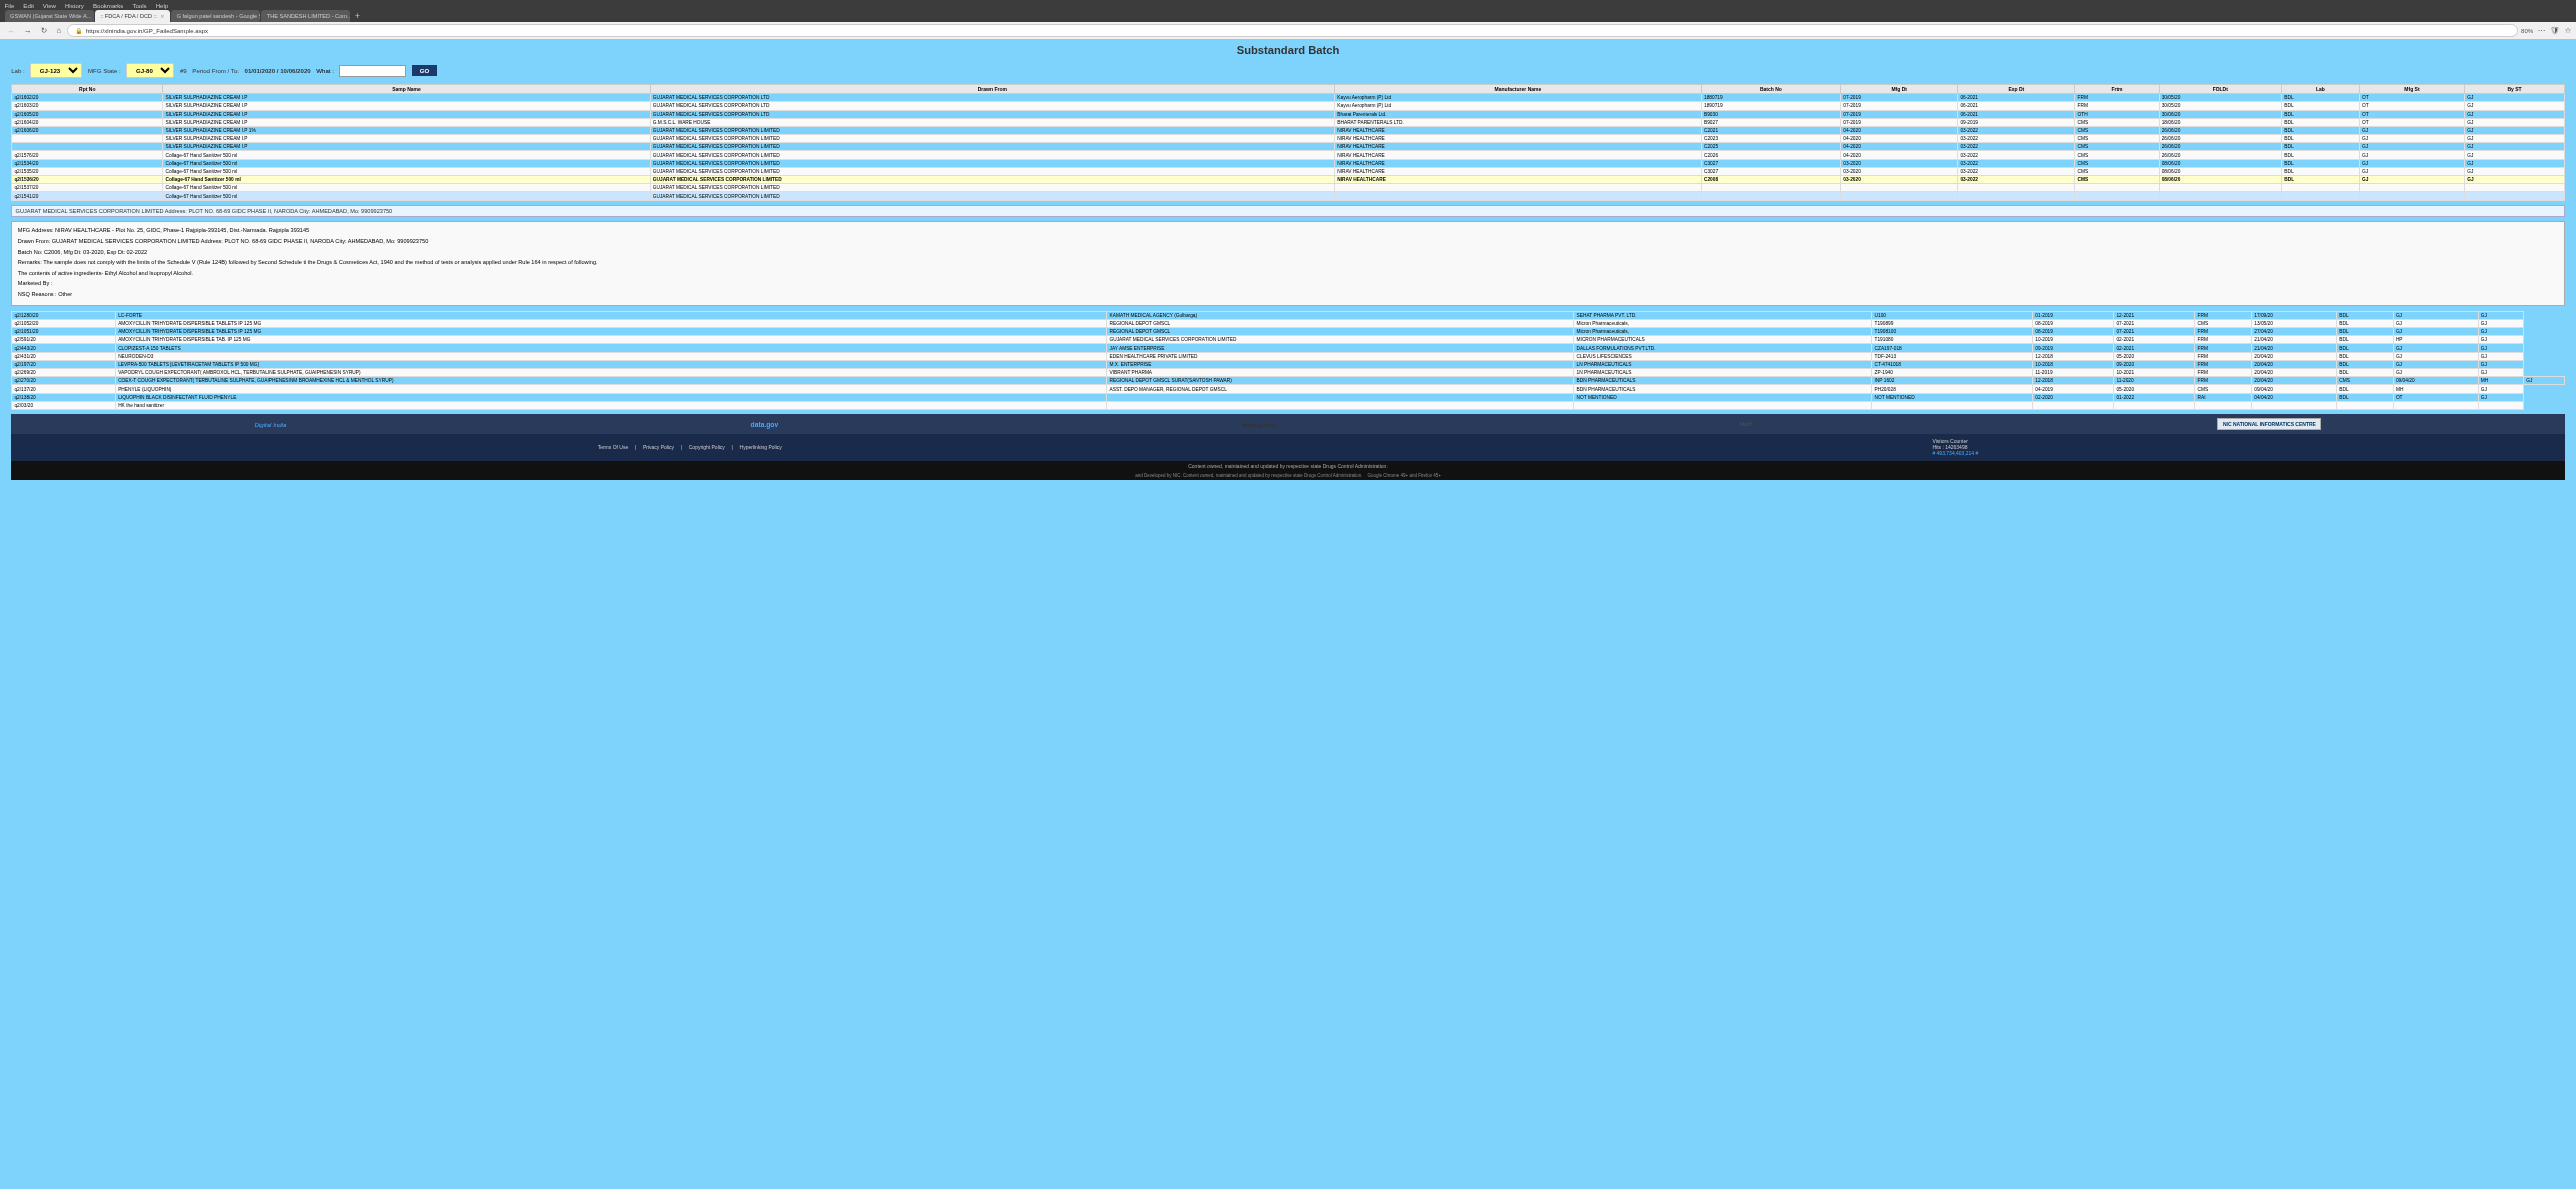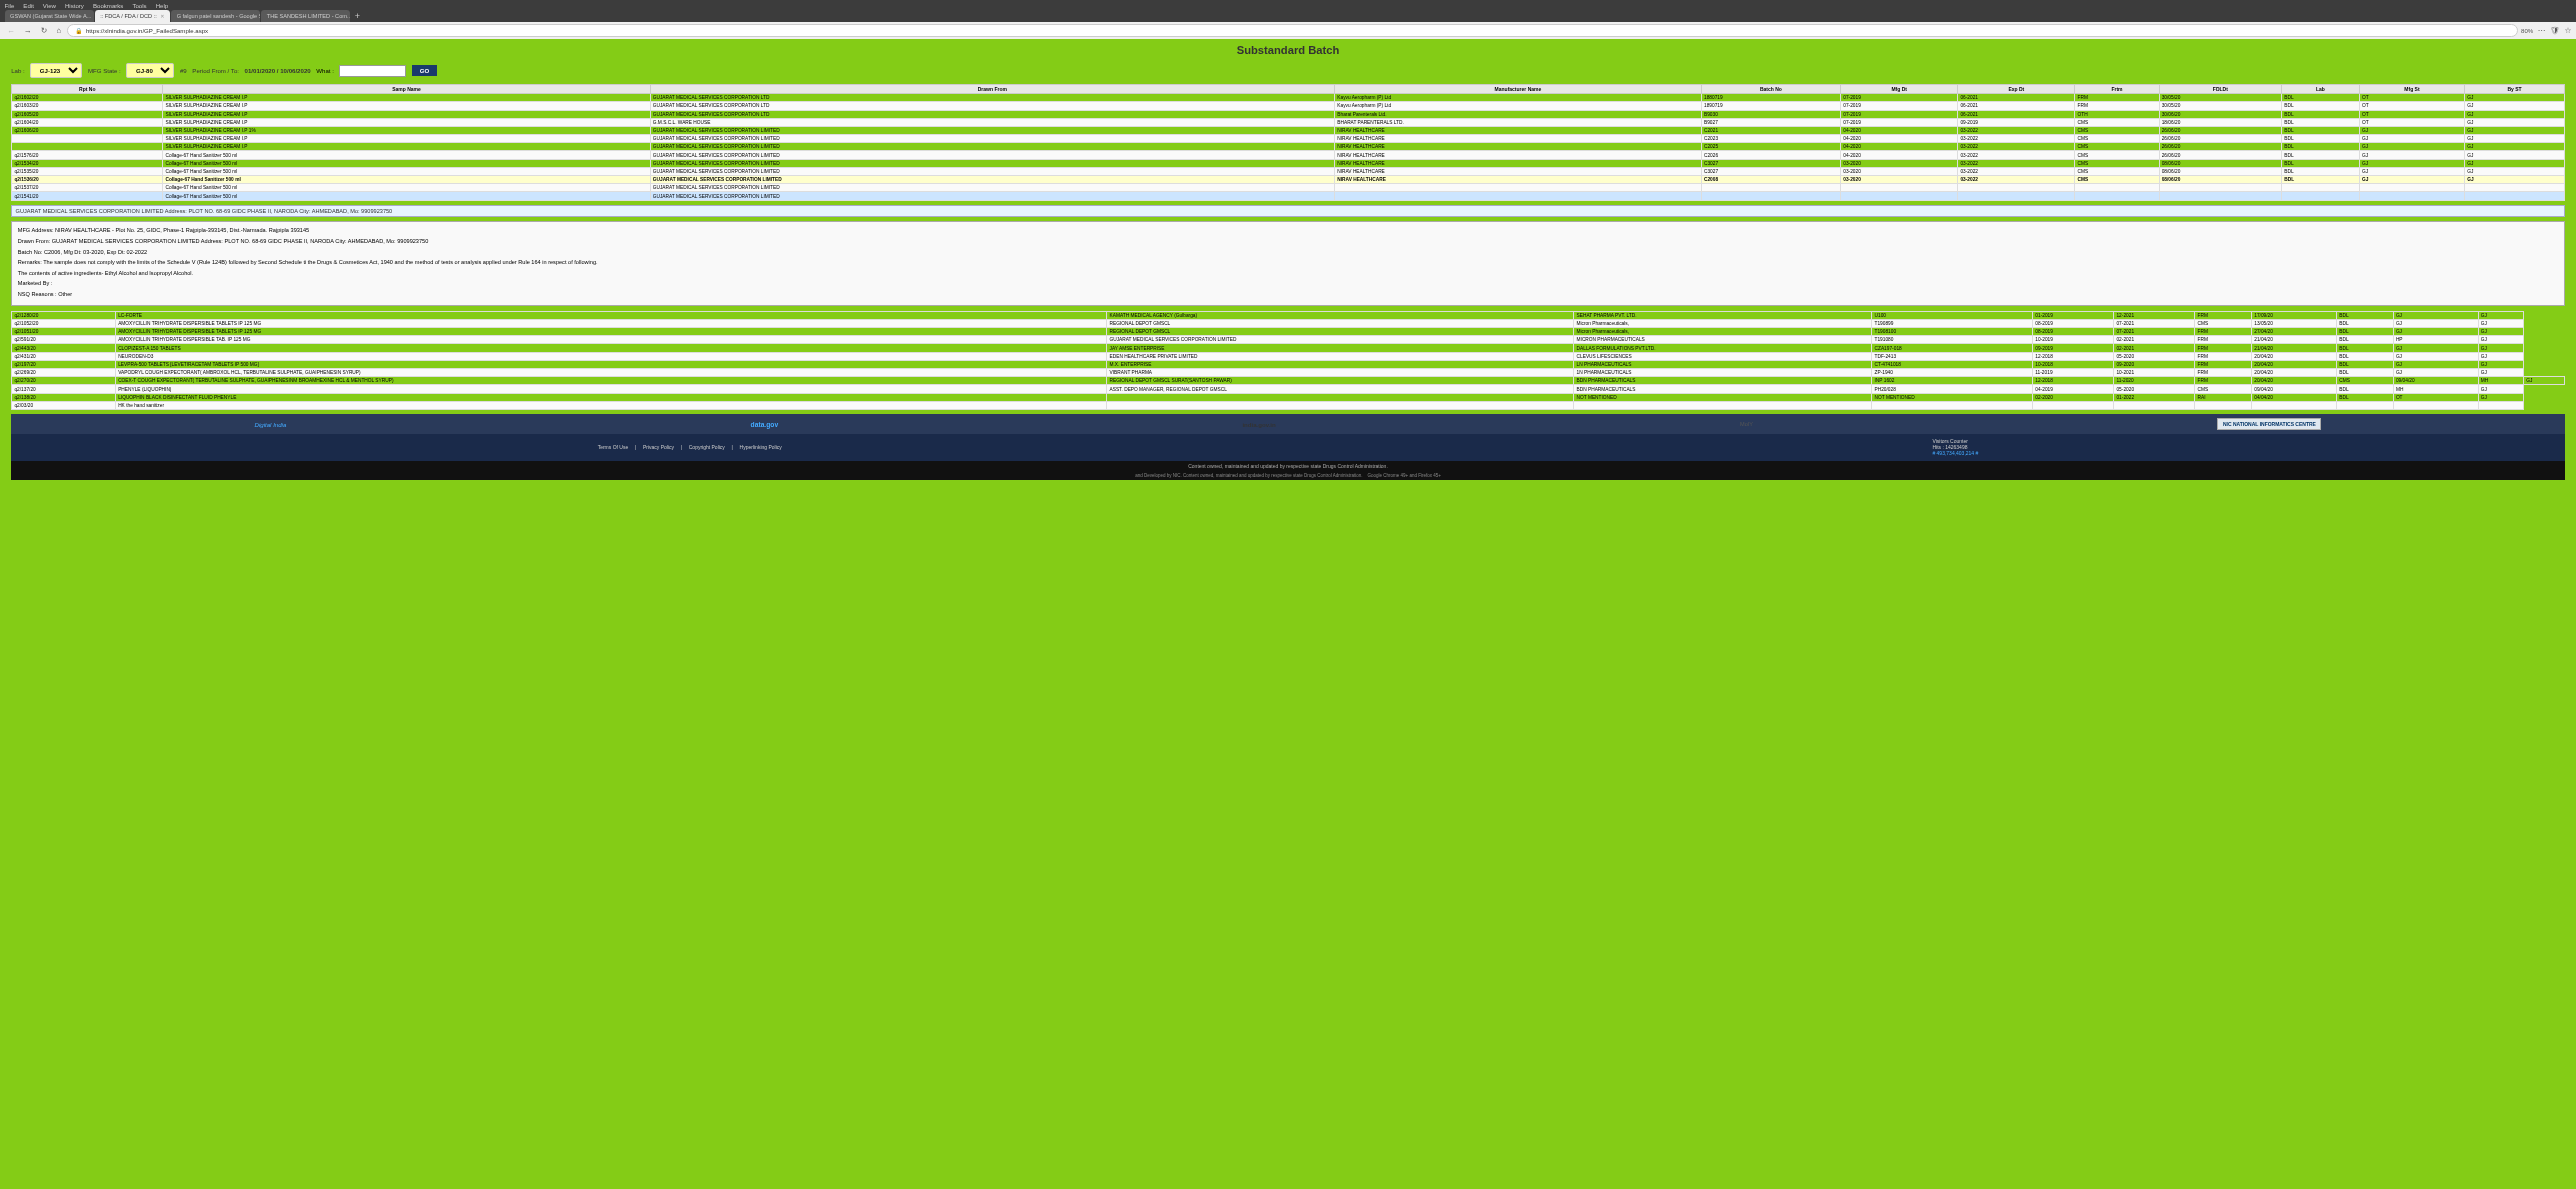--- a/index.html
+++ b/index.html
@@ -100,21 +100,21 @@
       display: flex;
       align-items: center;
       gap: 4.5px;
       color: #555;
       font-size: 7.8px;
     }
     .zoom-indicator { font-size: 6.1px; color: #555; }
 
     
     .page-content {
-      background: #84cc16;
+      background: #7dd3fc;
       flex: 1;
       overflow-y: auto;
       padding: 5.6px 11.2px 11.2px 11.2px;
     }
 
     .page-title {
       text-align: center;
       font-size: 11.2px;
       font-weight: bold;
       color: #333;

